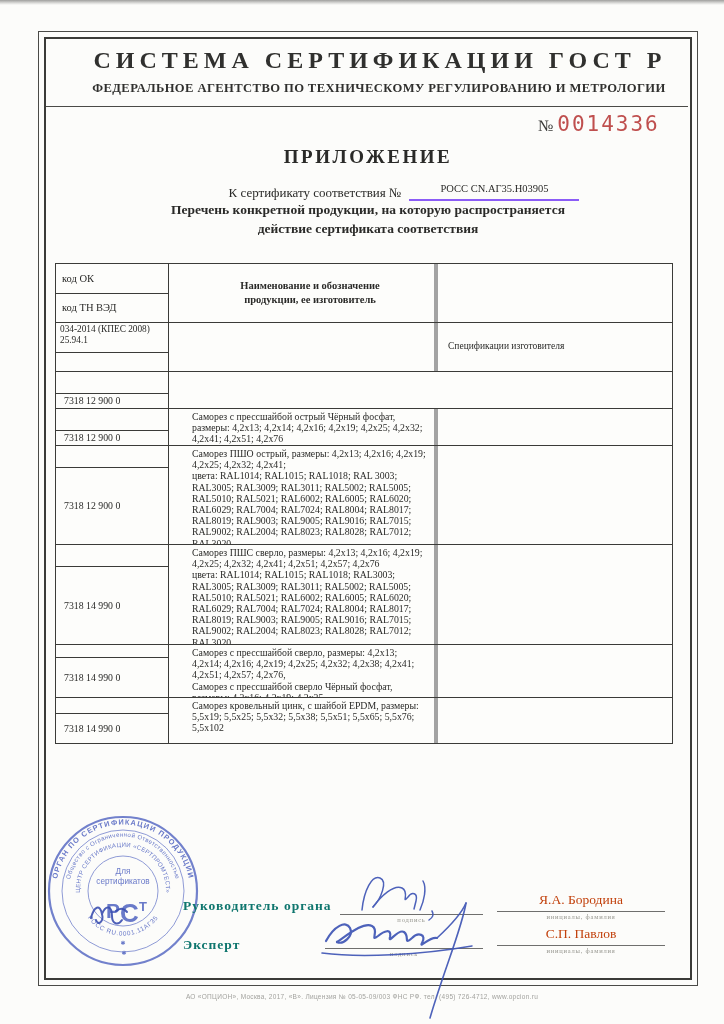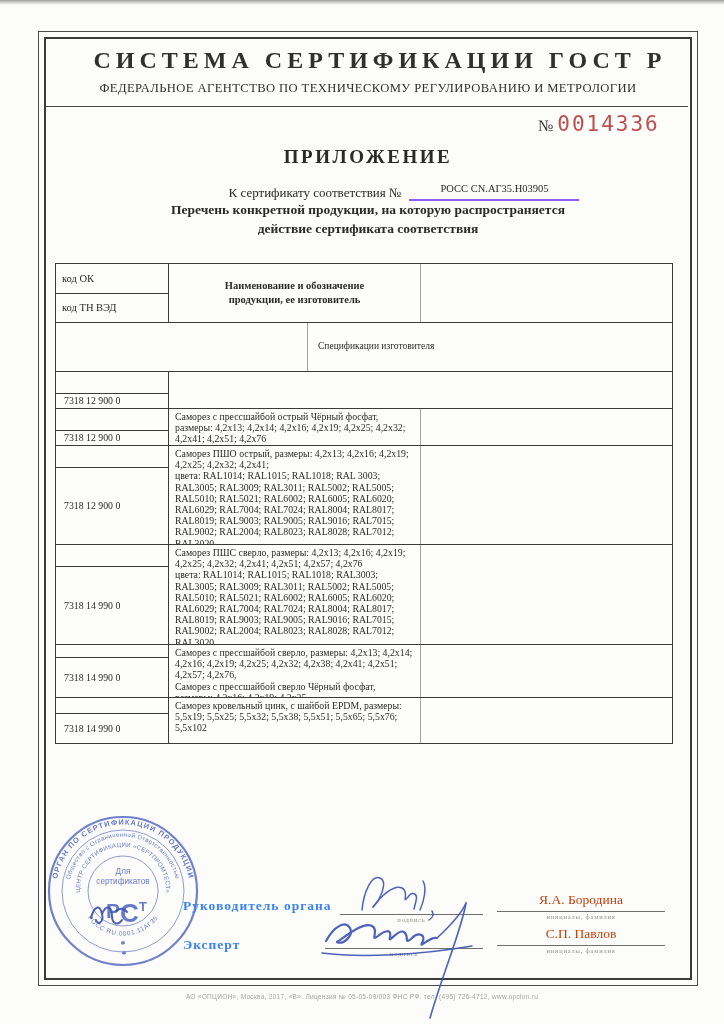--- a/index.html
+++ b/index.html
@@ -5,52 +5,52 @@
   html,body{margin:0;padding:0;background:#e9e9e7;}
   .page{position:relative;width:724px;height:1024px;background:#fcfcfa;overflow:hidden;
         font-family:"Liberation Serif","DejaVu Serif",serif;color:#2a2a28;}
   .scan-top{position:absolute;top:0;left:0;right:0;height:5px;
         background:linear-gradient(180deg,#9f9f9d,#dcdcda 60%,rgba(255,255,255,0));}
   .border-outer{position:absolute;left:38px;top:31px;width:658px;height:953px;border:1.5px solid #4a4a47;}
   .border-inner{position:absolute;left:44px;top:37px;width:644px;height:939px;border:2px solid #3b3b38;}
   .abs{position:absolute;}
   .center-band{left:44px;width:648px;text-align:center;}
   .title1{top:47px;font-size:24px;font-weight:bold;letter-spacing:5px;color:#30302e;padding-left:12px;}
-  .title2{top:81px;font-size:12.6px;font-weight:normal;letter-spacing:0.4px;color:#30302e;}
+  .title2{top:81px;font-size:12.6px;font-weight:bold;letter-spacing:0.4px;color:#30302e;padding-left:11px;}
   .sep{top:106px;left:46px;width:642px;border-top:1.5px solid #4a4a47;height:0;}
   .formnum{top:112px;left:538px;white-space:nowrap;}
   .formnum .pref{font-size:16px;color:#3a3a38;}
   .formnum .digits{font-family:"DejaVu Sans Mono","Liberation Mono",monospace;
         font-size:21px;letter-spacing:2px;color:#bf4f4e;}
   .doctitle{top:146px;font-size:19px;font-weight:bold;letter-spacing:2.5px;}
   .certline{top:181px;display:flex;justify-content:center;align-items:flex-end;left:80px;width:648px;}
   .certline .lbl{font-size:13px;}
   .cert-val-wrap{display:inline-block;width:170px;border-bottom:2px solid #8b5cf6;
         text-align:center;margin-left:8px;}
   .cert-val-wrap .val{display:inline-block;font-size:10.5px;transform:translateY(-3px);}
   .subtitle{top:200px;font-size:13.5px;font-weight:bold;line-height:19px;white-space:pre-line;}
   
   .ptable{position:absolute;left:55px;top:263px;width:616px;border:1.5px solid #3b3b38;
         font-size:9.8px;line-height:11.2px;background:rgba(255,255,255,0.3);}
   .trow{display:flex;border-bottom:1px solid #3b3b38;overflow:hidden;box-sizing:border-box;}
   .trow:last-child{border-bottom:none;}
   .thead{height:59px;border-bottom:1.5px solid #3b3b38;}
   .tc{box-sizing:border-box;overflow:hidden;}
   .c1{width:113px;border-right:1px solid #3b3b38;display:flex;flex-direction:column;}
-  .c2{width:252px;border-right:1px solid #a3a3a3;padding:2px 6px;white-space:pre-line;}
+  .c2{width:252px;border-right:4px solid #a3a3a3;padding:2px 6px;white-space:pre-line;margin-left:17px;}
   .c3{flex:1;display:flex;align-items:center;padding-left:10px;font-size:9.5px;}
   .c1t{border-bottom:1px solid #3b3b38;padding:1px 4px;font-size:9.3px;line-height:10.5px;
         white-space:pre-line;box-sizing:border-box;flex:none;}
   .c1b{flex:1;display:flex;align-items:center;padding-left:8px;}
   .hc1t{display:flex;align-items:center;padding-left:6px;font-size:10.5px;}
   .hc1b{display:flex;align-items:center;padding-left:6px;font-size:10.5px;}
   .hcc{display:flex;align-items:center;justify-content:center;text-align:center;
         font-size:10.5px;font-weight:bold;white-space:pre-line;line-height:14px;}
   
-  .siglabel{font-size:13.5px;font-weight:bold;letter-spacing:1px;color:#3b82f6;}
+  .siglabel{font-size:13.5px;font-weight:bold;letter-spacing:1px;color:#0f766e;}
   .sline{border-top:1px solid #6f6f6d;height:0;}
   .scap{font-size:6.5px;color:#96968f;letter-spacing:0.8px;text-align:center;}
   .signame{font-size:13.5px;text-align:center;color:#c2410c;}
   .footer{top:993px;left:0;width:724px;text-align:center;font-size:6.5px;color:#a2a29e;
         letter-spacing:0.3px;font-family:"Liberation Sans",sans-serif;}
   svg text{font-family:"Liberation Sans","DejaVu Sans",sans-serif;}
 </style>
 </head>
 <body>
 
@@ -84,20 +84,25 @@
     <div class="trow thead">
       <div class="tc c1">
         <div class="hc1t" style="height:29px;border-bottom:1px solid #3b3b38;">код ОК</div>
         <div class="hc1b" style="flex:1;">код ТН ВЭД</div>
       </div>
       <div class="tc c2 hcc" style="padding:0;">Наименование и обозначение
 продукции, ее изготовитель</div>
     </div>
     <div>
         <div class="trow" style="height: 49px;">
+          <div class="tc c1">
+            <div class="c1t" style="height: 30px;">034-2014 (КПЕС 2008)
+25.94.1</div>
+            <div class="c1b"></div>
+          </div>
           <div class="tc c2"></div>
           <div class="tc c3">Спецификации изготовителя</div>
         </div>
         <div class="trow" style="height: 37px;">
           <div class="tc c1">
             <div class="c1t" style="height: 22px;"></div>
             <div class="c1b">7318 12 900 0</div>
           </div>
           <div class="tc c3"></div>
         </div>

